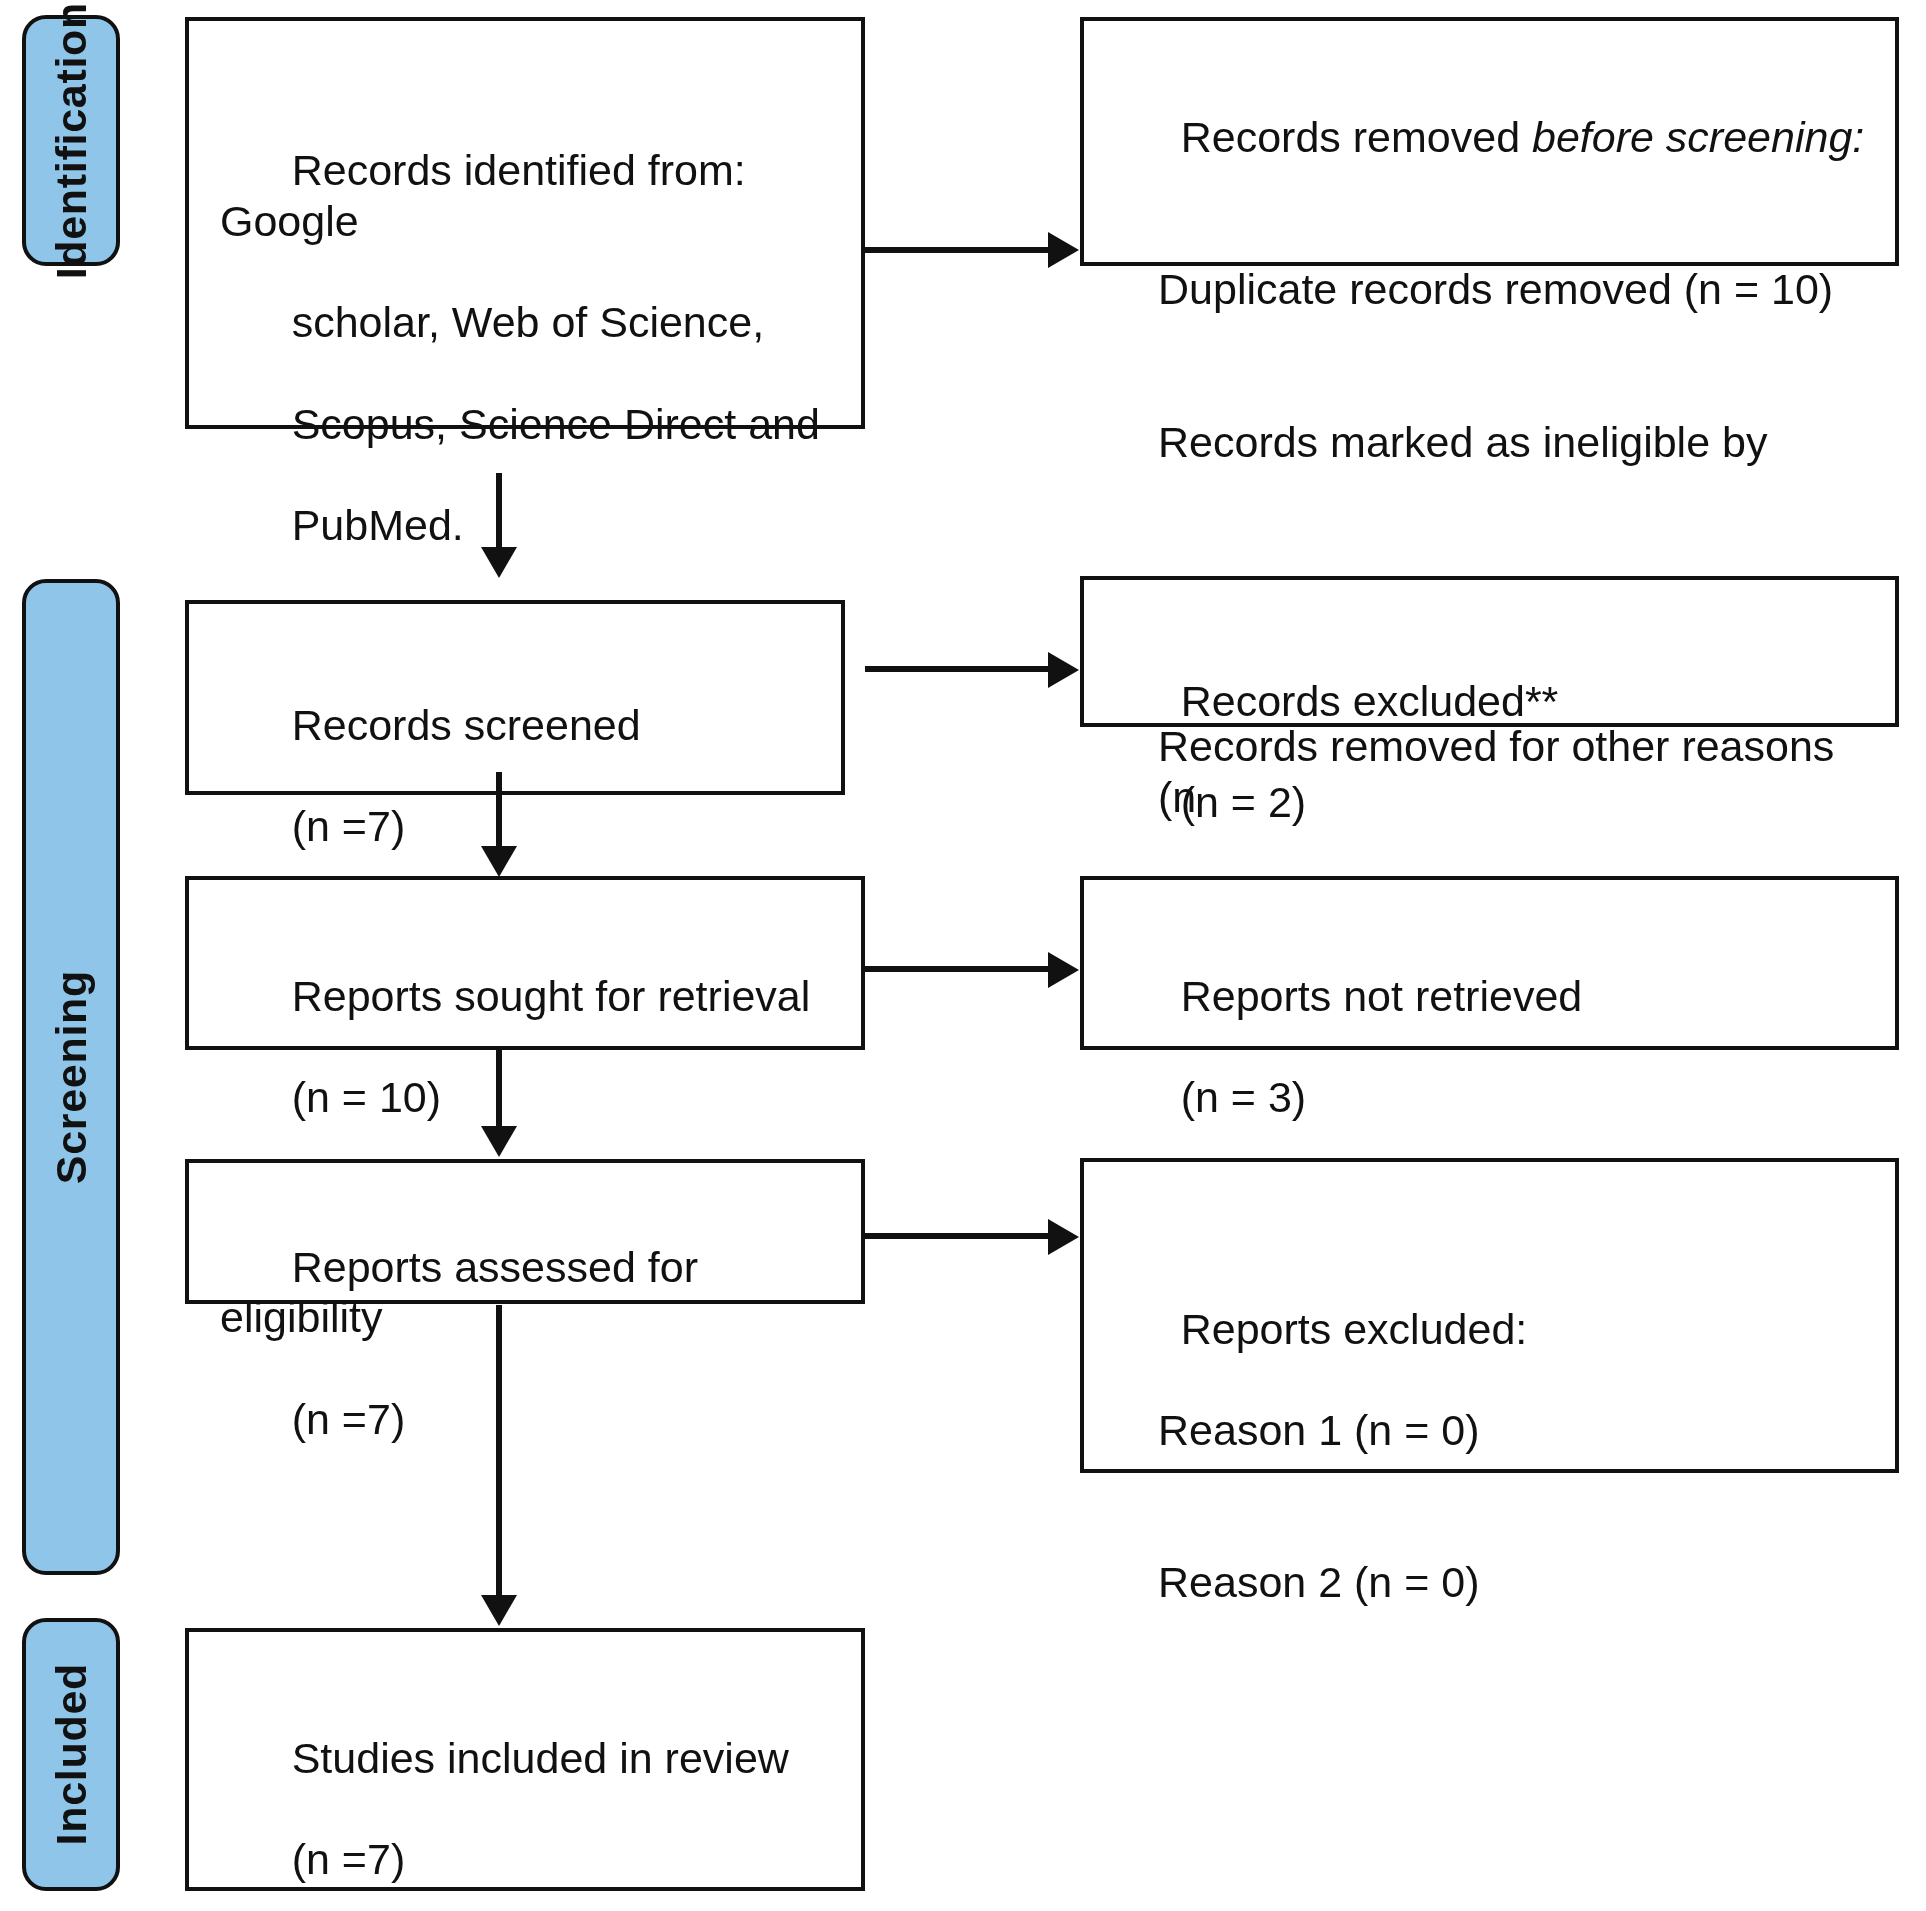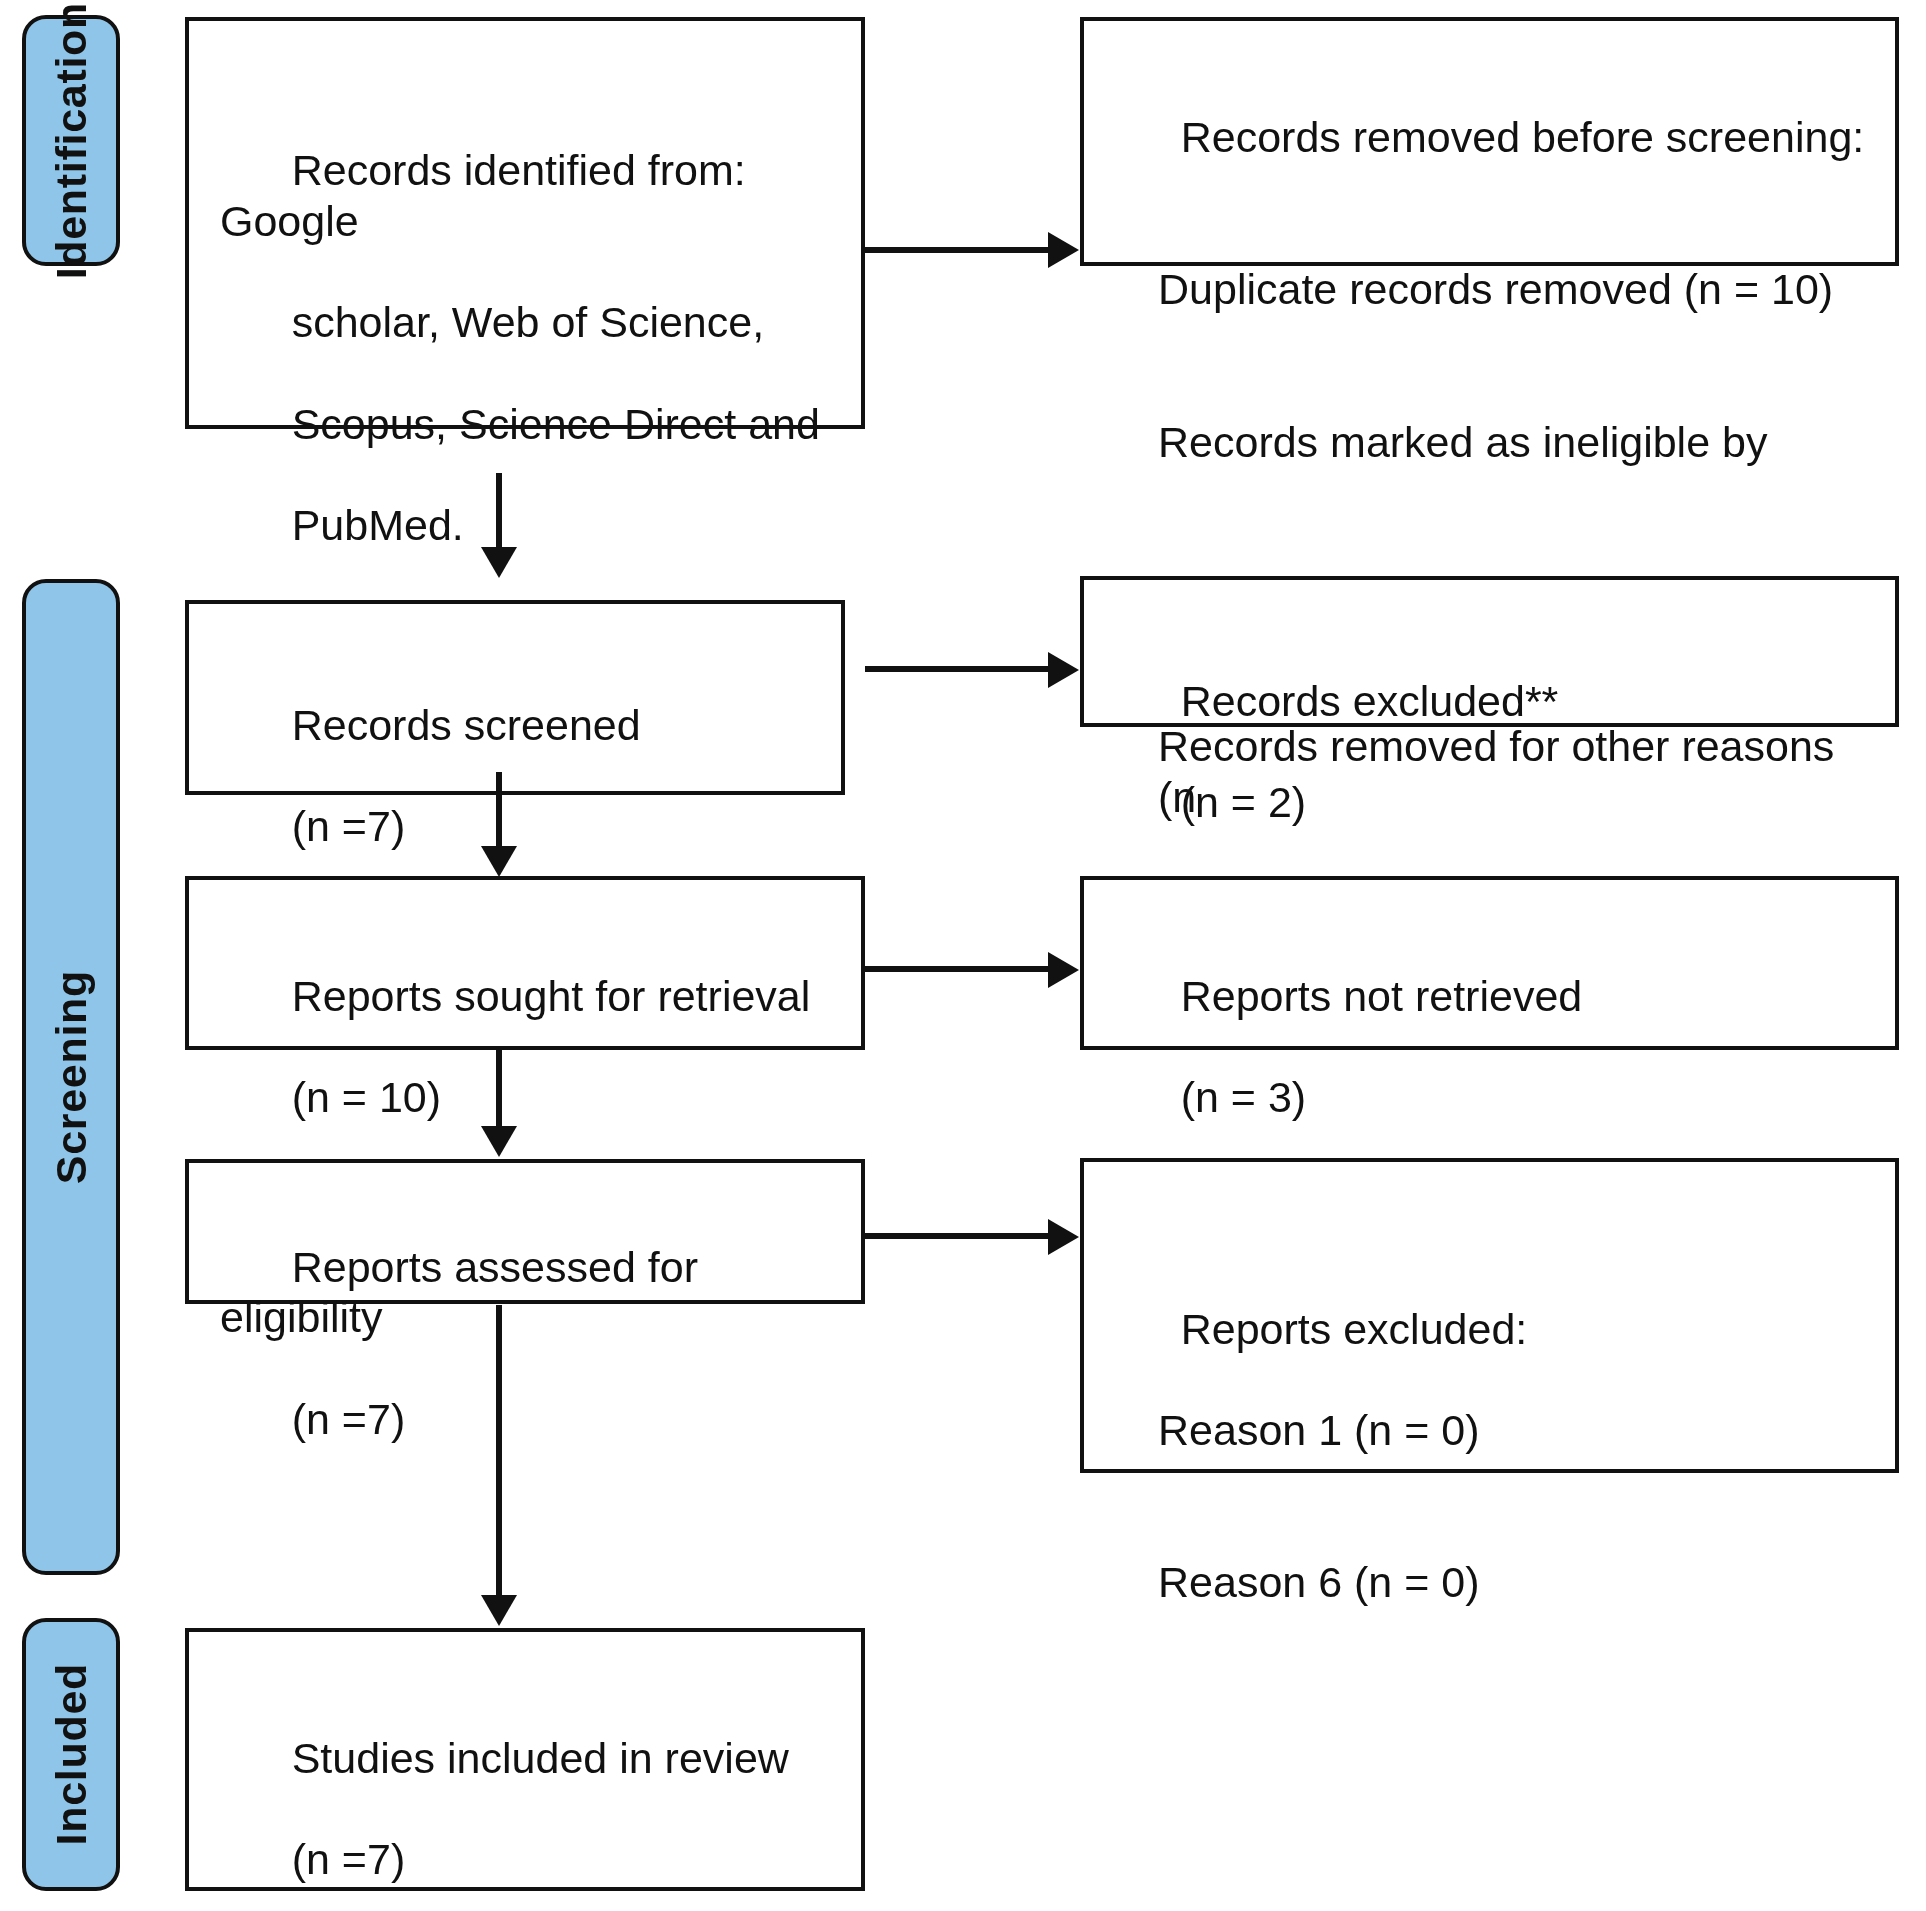--- a/index.html
+++ b/index.html
@@ -49,21 +49,21 @@
   }
   .flow-box .box-text {
     position: absolute;
     left: 31px;
     right: 12.6px;
     font-size: 43px;
     line-height: 1.18;
     color: #111111;
     white-space: pre-wrap;
   }
-  .ital { }
+  .ital { font-style: italic; }
   .indent { display: block; padding-left: 49px; }
   
   .v-line {
     position: absolute;
     background: #111111;
     width: 5.6px;
   }
   .h-line {
     position: absolute;
     background: #111111;
@@ -173,21 +173,21 @@
     <div class="box-text" style="top:28px;">
       <span>Reports assessed for eligibility</span><br>
       <span>(n =7)</span>
     </div>
   </div>
 
   <div class="flow-box" style="left:1080px; top:1158px; width:819px; height:315px;">
     <div class="box-text" style="top:91px; left:25px;">
       <span>Reports excluded:</span>
       <span class="indent">Reason 1 (n = 0)</span>
-      <span class="indent">Reason 6 (n = 0)</span>
+      <span class="indent">Reason 2 (n = 0)</span>
     </div>
   </div>
 
   <div class="h-line" style="left:865px; top:1233px; width:185px;"></div>
   <div class="arrow-right" style="left:1048px; top:1219px;"></div>
 
   <div class="v-line" style="left:496px; top:1305px; width:5.6px; height:293px;"></div>
   <div class="arrow-down" style="left:481px; top:1595px;"></div>
 
   <div class="flow-box" style="left:185px; top:1628px; width:680px; height:263px;">

